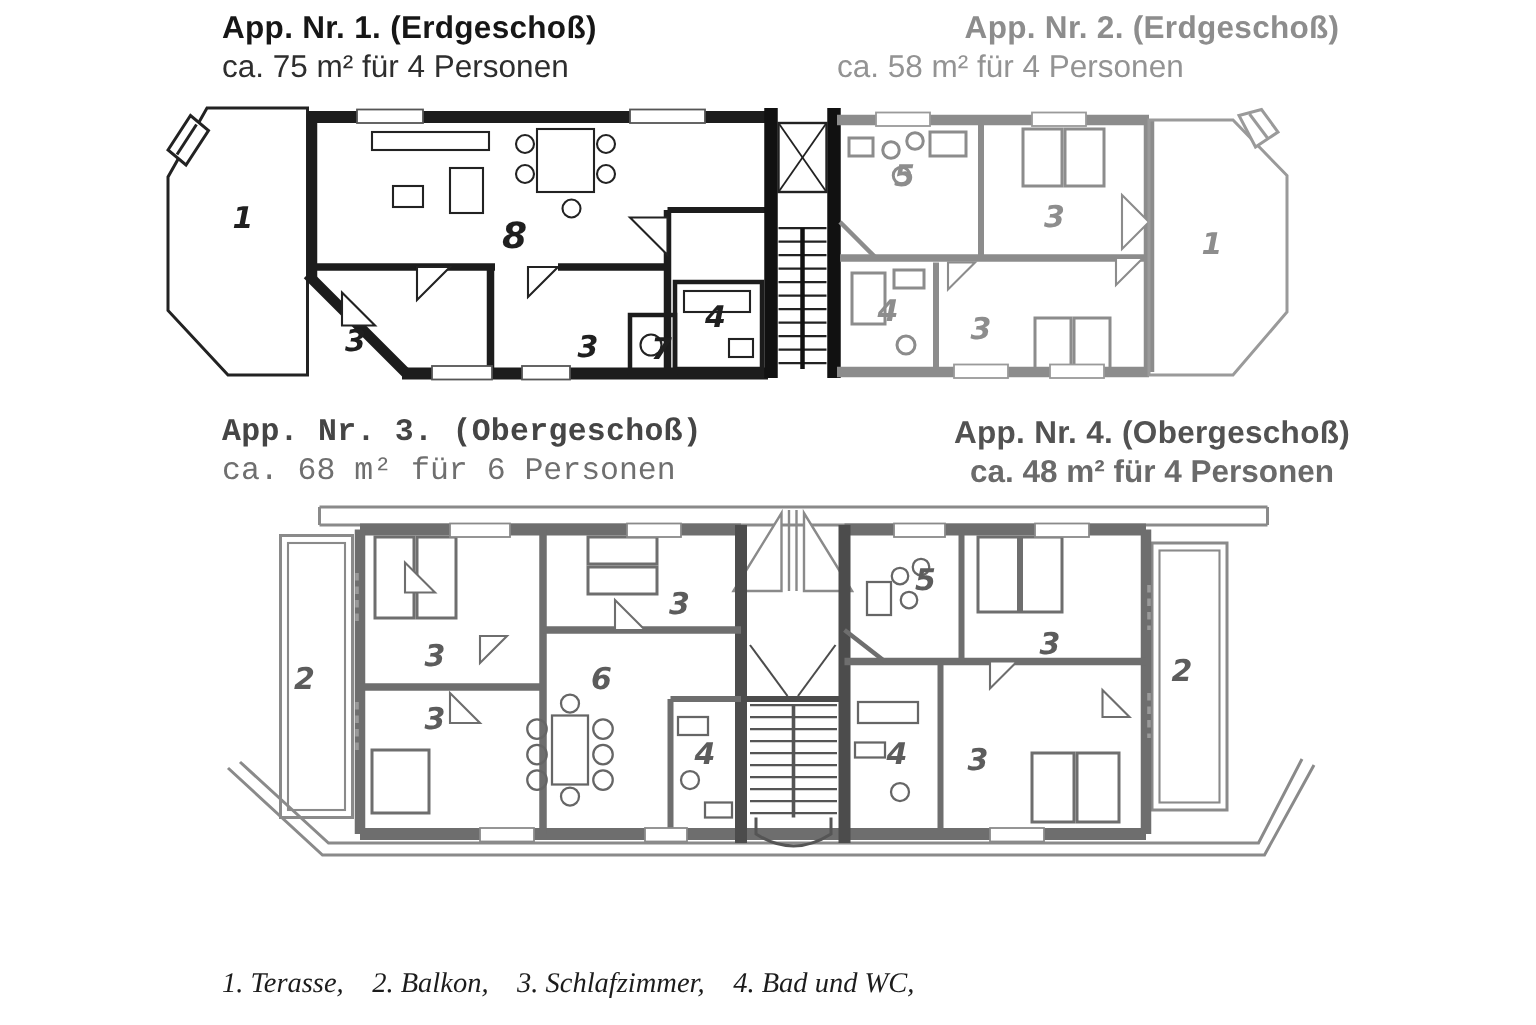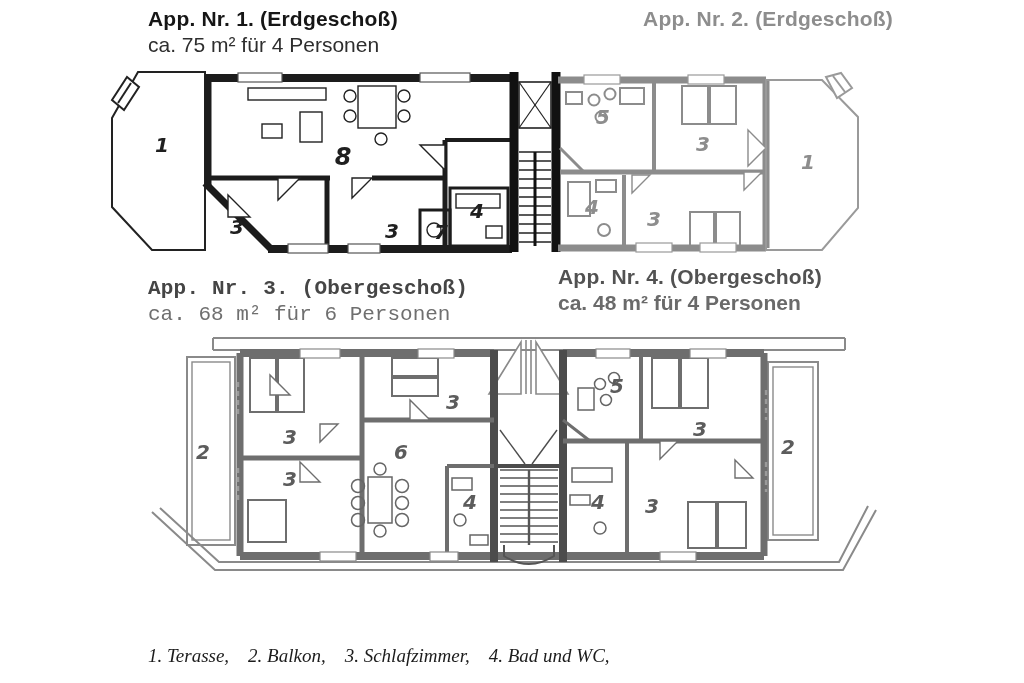--- a/index.html
+++ b/index.html
@@ -5,39 +5,40 @@
   html,body{margin:0;padding:0;background:#fff;}
   #page{position:relative;width:1024px;height:683px;background:#ffffff;overflow:hidden;
         font-family:"Liberation Sans",sans-serif;}
   svg{position:absolute;left:0;top:0;}
   .hdr{position:absolute;width:420px;}
   .hdr .t{font-weight:bold;font-size:21px;letter-spacing:.2px;line-height:26px;}
   .hdr .s{font-size:21px;line-height:25px;}
   #hdr-app1{left:148px;top:6px;}  #hdr-app1 .t{color:#161616;} #hdr-app1 .s{color:#2e2e2e;}
   #hdr-app2{left:558px;top:6px;}  #hdr-app2 .t{color:#8d8d8d;text-align:center;} #hdr-app2 .s{color:#939393;}
   #hdr-app3{left:148px;top:276px;font-family:Liberation Mono, monospace;}#hdr-app3 .t{color:#454545;} #hdr-app3 .s{color:#6f6f6f;}
-  #hdr-app4{left:558px;top:264px;}#hdr-app4 .t{color:#525252;} #hdr-app4 .s{color:#6a6a6a;font-weight:bold;}
+  #hdr-app4{left:558px;top:276px;text-align:center;}#hdr-app4 .t{color:#525252;} #hdr-app4 .s{color:#6a6a6a;font-weight:bold;}
   .lbl{position:absolute;transform:translate(-50%,-50%);font-family:"DejaVu Sans",sans-serif;
        font-style:italic;font-weight:bold;font-size:20px;pointer-events:none;}
   .lbl-dark{color:#1f1f1f;} .lbl-gray{color:#8d8d8d;} .lbl-mid{color:#5c5c5c;}
   .lbl-big{font-size:24px;}
   #legend{position:absolute;left:148px;top:588px;font-family:"Liberation Serif",serif;
           font-style:italic;font-size:19px;color:#1c1c1c;line-height:27px;white-space:pre-wrap;}
 </style>
 </head>
 <body>
 
 <div id="page">
 
   <div class="hdr" id="hdr-app1">
     <div class="t">App. Nr. 1. (Erdgeschoß)</div>
     <div class="s">ca. 75 m² für 4 Personen</div>
   </div>
   <div class="hdr" id="hdr-app2">
     <div class="t">App. Nr. 2. (Erdgeschoß)</div>
+    <div class="s">ca. 58 m² für 4 Personen</div>
   </div>
   <div class="hdr" id="hdr-app3">
     <div class="t">App. Nr. 3. (Obergeschoß)</div>
     <div class="s">ca. 68 m² für 6 Personen</div>
   </div>
   <div class="hdr" id="hdr-app4">
     <div class="t">App. Nr. 4. (Obergeschoß)</div>
     <div class="s">ca. 48 m² für 4 Personen</div>
   </div>
 

